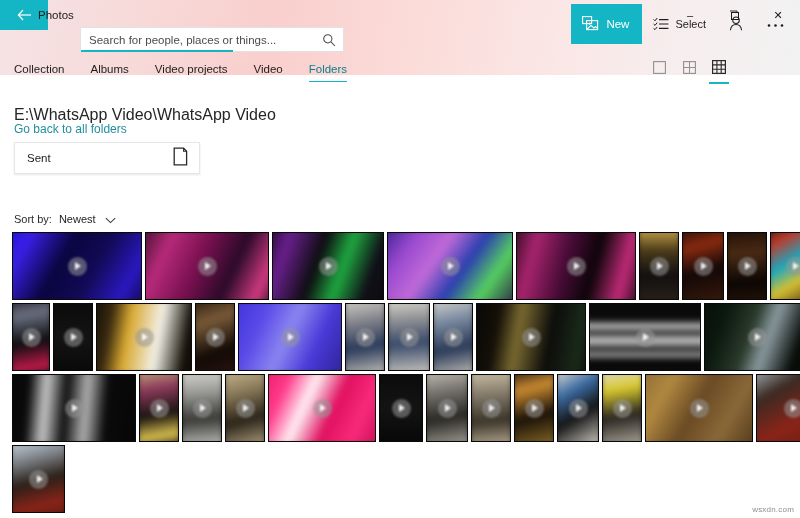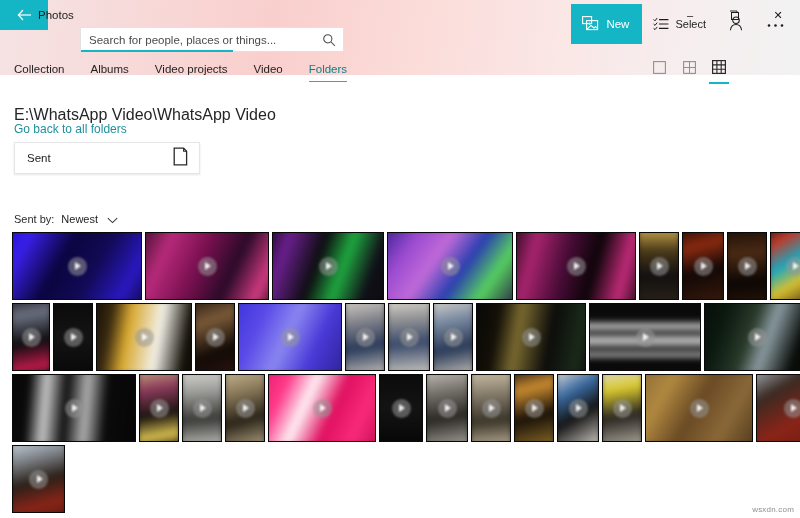--- a/index.html
+++ b/index.html
@@ -251,21 +251,21 @@
     <span class="fname">Sent</span>
     <span>
       <svg width="16" height="19" viewBox="0 0 16 19" aria-hidden="true">
         <path d="M1.2 1.2 H10.6 L13.6 4.3 V17.8 H1.2 Z" fill="none" stroke="#2a2a2a" stroke-width="1.3"></path>
         <path d="M10.6 1.2 V4.3 H13.6" fill="none" stroke="#2a2a2a" stroke-width="1.1"></path>
       </svg>
     </span>
   </div>
 
   <div class="sortrow">
-    <span class="sortlabel">Sent by:</span>
+    <span class="sortlabel">Sort by:</span>
     <span class="sortvalue">Newest</span>
     <span class="sortchev">
       <svg width="11" height="7" viewBox="0 0 11 7" aria-hidden="true">
         <path d="M0.8 1.2 L5.5 5.6 L10.2 1.2" fill="none" stroke="#3a3a3a" stroke-width="1.05"></path>
       </svg>
     </span>
   </div>
 
   <div class="grid" id="grid">
       <div class="gridrow">

